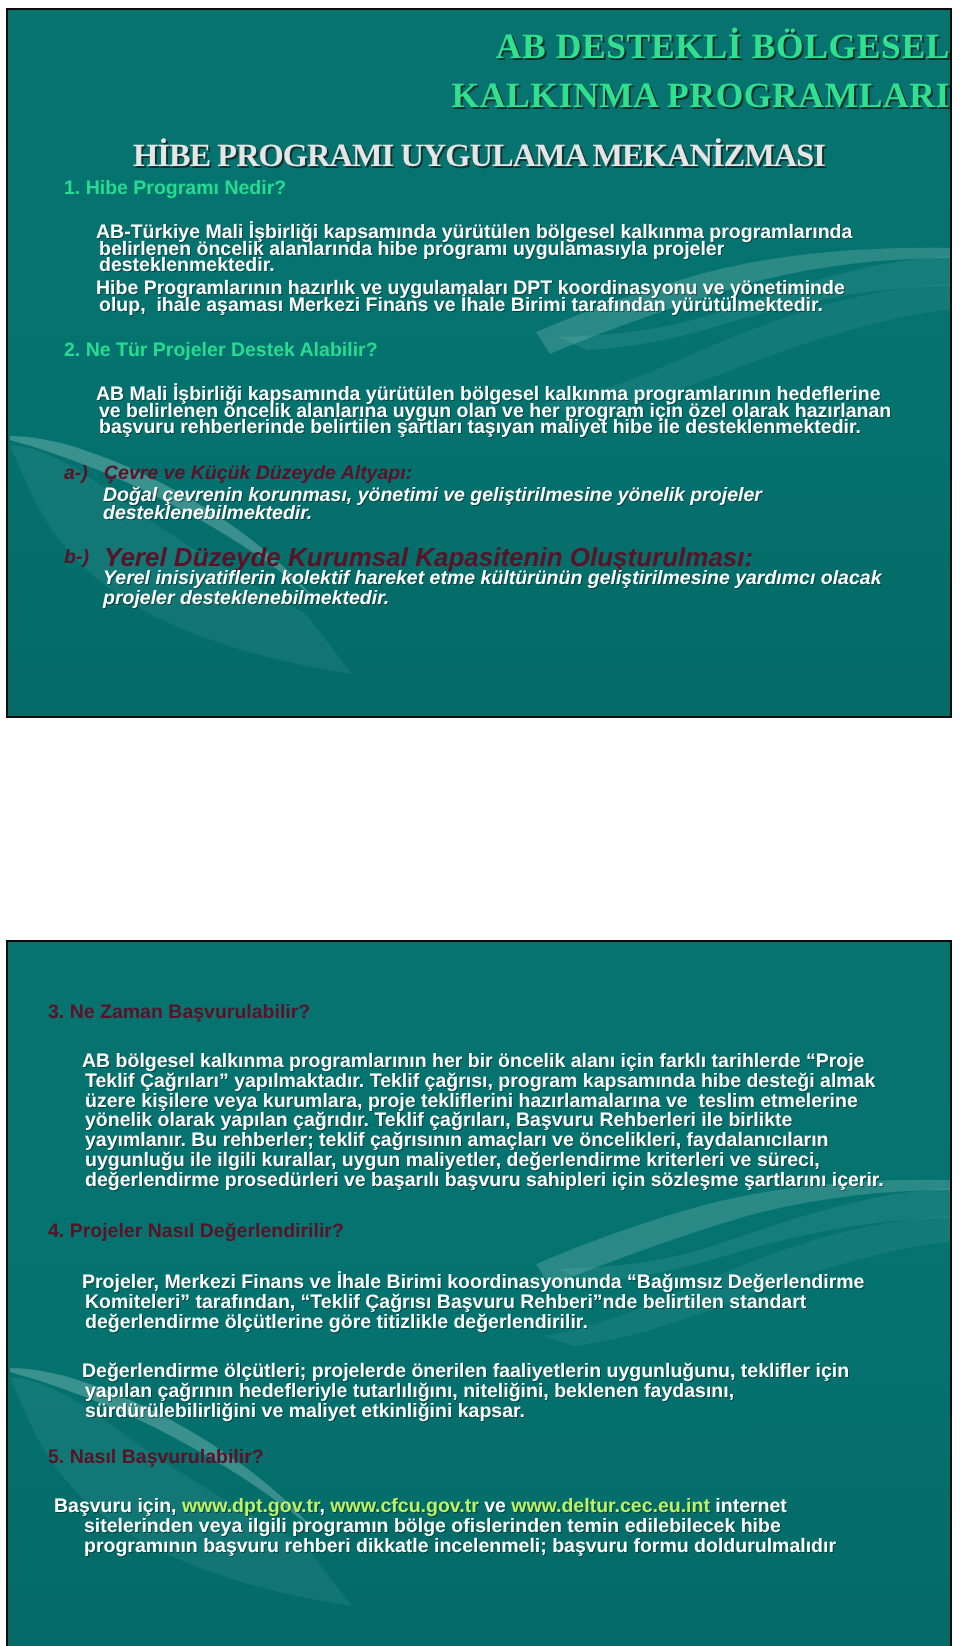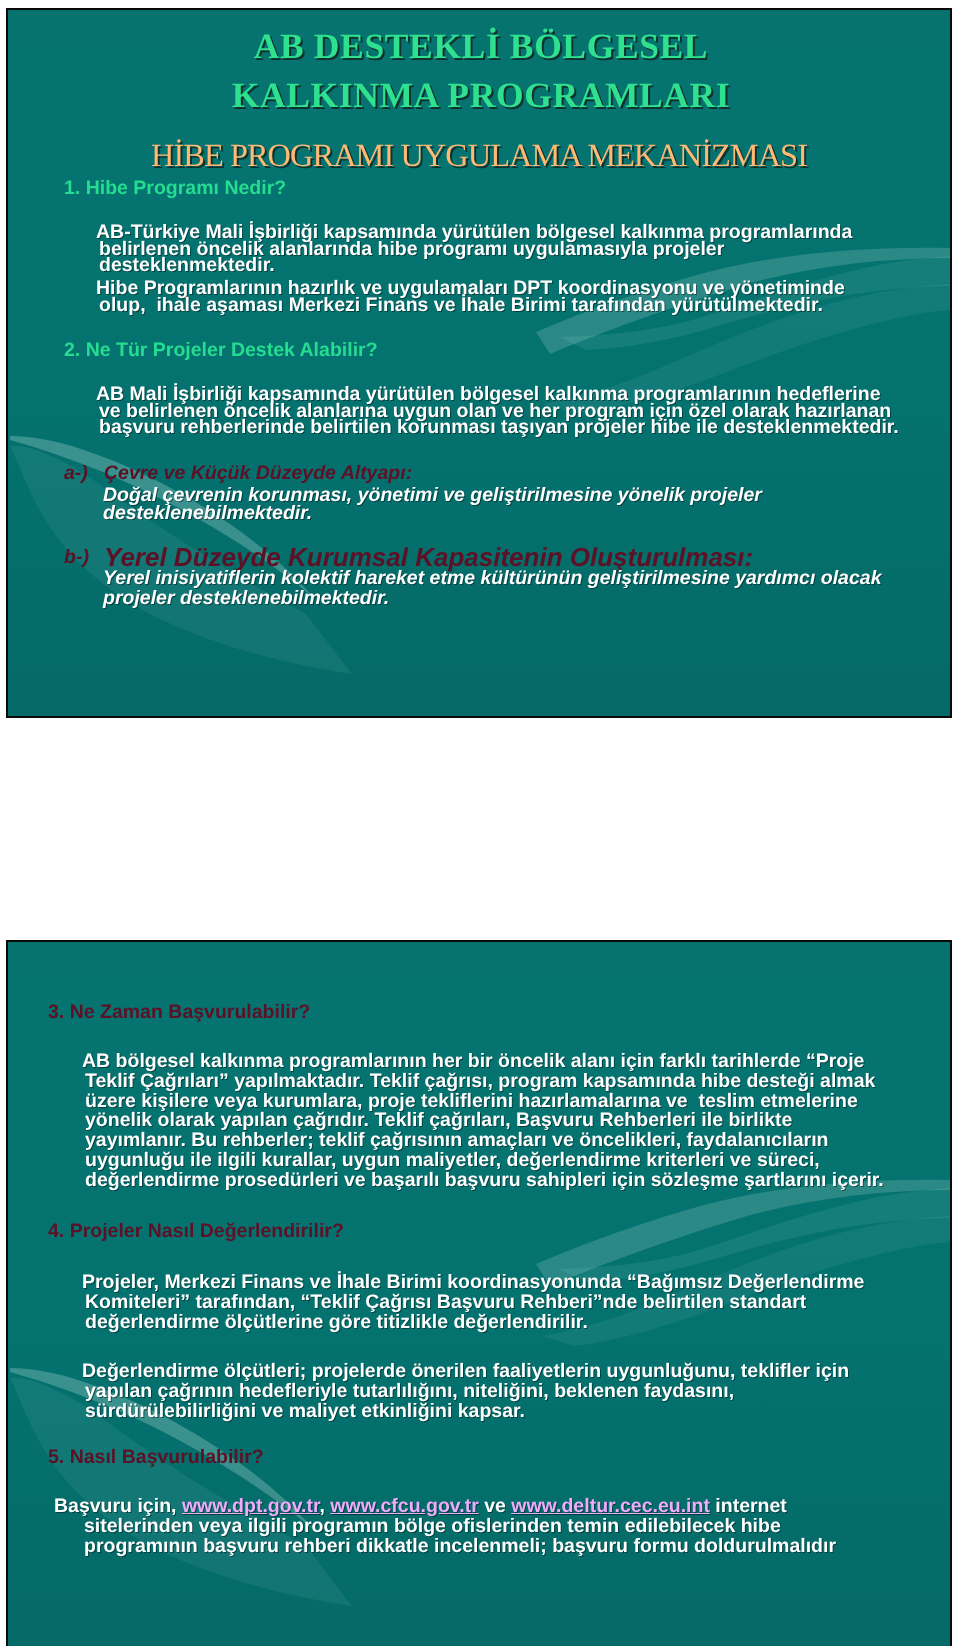--- a/index.html
+++ b/index.html
@@ -9,30 +9,30 @@
   .page{position:relative;width:960px;height:1646px;background:#ffffff;overflow:hidden;}
   .slide{position:absolute;left:6px;width:942px;height:706px;
          border:2px solid #0a0a0a;background:#046b68;overflow:hidden;}
   #slide1{top:8px;}
   #slide2{top:940px;}
   .deco{position:absolute;left:0;top:0;width:942px;height:706px;}
   .blk{position:absolute;}
   .ln{white-space:pre;}
   .stitle{font-family:"Liberation Serif",serif;font-weight:bold;color:#2fe08f;
           text-shadow:2px 2px 0 #11302e;}
-  .ssub{font-family:"Liberation Serif",serif;font-weight:normal;color:#fdba74;
+  .ssub{font-family:"Liberation Serif",serif;font-weight:bold;color:#e5e5e5;
         text-shadow:2px 2px 0 #11302e;}
   .hg{font-family:"Liberation Sans",sans-serif;font-weight:bold;color:#26dc90;}
   .hm{font-family:"Liberation Sans",sans-serif;font-weight:bold;color:#5c1126;}
   .bw{font-family:"Liberation Sans",sans-serif;font-weight:bold;color:#ffffff;text-shadow:1px 1px 0 rgba(0,26,26,0.55);}
   .it{font-style:italic;}
-  .lnk{color:#f0abfc;text-decoration:underline;text-underline-offset:1px;}
+  .lnk{color:#bef264;text-underline-offset:1px;}
 
   
-  #s1-title{left:4px;top:12px;width:938px;text-align:center;font-size:35.5px;letter-spacing:0.62px;line-height:48.7px;}
+  #s1-title{left:4px;top:12px;width:938px;text-align:right;font-size:35.5px;letter-spacing:0.62px;line-height:48.7px;}
   #s1-sub{left:2px;top:128px;width:938px;text-align:center;font-size:32.4px;letter-spacing:-0.95px;}
   #s1-q1{left:56px;top:170px;font-size:19.5px;line-height:16.8px;text-align:right;}
   #s1-p1{left:88px;top:214px;font-size:19.5px;line-height:16.7px;}
   #s1-p1 .ln:not(:first-child),#s1-p2 .ln:not(:first-child),#s1-p3 .ln:not(:first-child){padding-left:3px;}
   #s1-p2{left:88px;top:270px;font-size:19.5px;line-height:16.7px;}
   #s1-q2{left:56px;top:332px;font-size:19.5px;line-height:16.8px;}
   #s1-p3{left:88px;top:376px;font-size:19.5px;line-height:16.7px;}
   #s1-al{left:56px;top:455px;font-size:19.5px;line-height:16.8px;}
   #s1-ah{left:96px;top:455px;font-size:19.5px;line-height:16.8px;}
   #s1-ab{left:95px;top:476px;font-size:19.5px;line-height:18.3px;}
@@ -99,21 +99,21 @@
       <div class="ln">desteklenmektedir.</div>
     </div>
     <div class="blk bw" id="s1-p2">
       <div class="ln">Hibe Programlarının hazırlık ve uygulamaları DPT koordinasyonu ve yönetiminde</div>
       <div class="ln">olup,  ihale aşaması Merkezi Finans ve İhale Birimi tarafından yürütülmektedir.</div>
     </div>
     <div class="blk hg ln" id="s1-q2">2. Ne Tür Projeler Destek Alabilir?</div>
     <div class="blk bw" id="s1-p3">
       <div class="ln">AB Mali İşbirliği kapsamında yürütülen bölgesel kalkınma programlarının hedeflerine</div>
       <div class="ln">ve belirlenen öncelik alanlarına uygun olan ve her program için özel olarak hazırlanan</div>
-      <div class="ln">başvuru rehberlerinde belirtilen korunması taşıyan projeler hibe ile desteklenmektedir.</div>
+      <div class="ln">başvuru rehberlerinde belirtilen şartları taşıyan maliyet hibe ile desteklenmektedir.</div>
     </div>
     <div class="blk hm it ln" id="s1-al">a-)</div>
     <div class="blk hm it ln" id="s1-ah">Çevre ve Küçük Düzeyde Altyapı:</div>
     <div class="blk bw it" id="s1-ab">
       <div class="ln">Doğal çevrenin korunması, yönetimi ve geliştirilmesine yönelik projeler</div>
       <div class="ln">desteklenebilmektedir.</div>
     </div>
     <div class="blk hm it ln" id="s1-bl">b-)</div>
     <div class="blk hm it ln" id="s1-bh">Yerel Düzeyde Kurumsal Kapasitenin Oluşturulması:</div>
     <div class="blk bw it" id="s1-bb">

